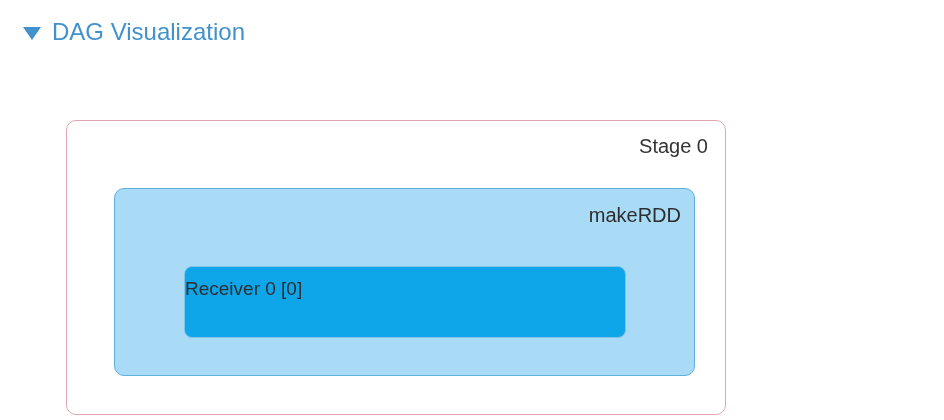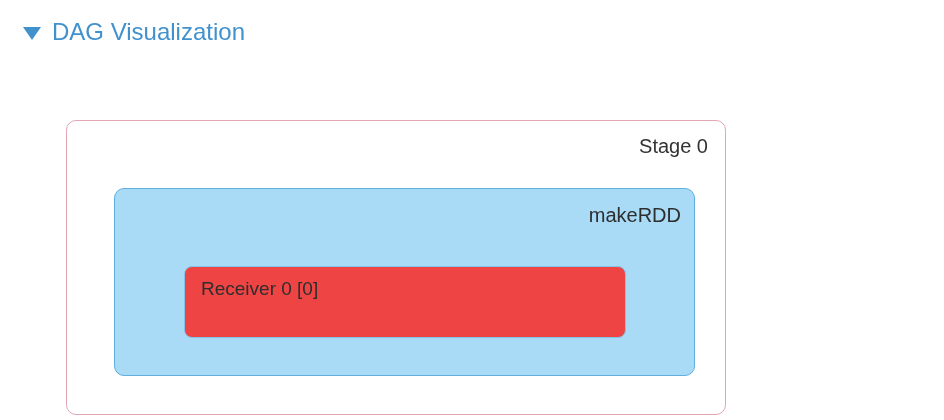--- a/index.html
+++ b/index.html
@@ -78,25 +78,25 @@
     font-size: 20px;
     color: #2e2e2e;
   }
   
   .rdd-node {
     position: absolute;
     left: 69px;
     top: 77px;
     width: 442px;
     height: 72px;
-    background: #ef4444;
+    background: #0ea5e9;
     border: 1px solid #82c3e8;
     border-radius: 8px;
     box-sizing: border-box;
-    padding: 9px 12px 0 16px;
+    padding: 9px 12px 0 0;
     cursor: default;
   }
   .rdd-line {
     font-size: 19px;
     line-height: 25px;
     color: #2e2e2e;
     white-space: nowrap;
   }
 </style>
 </head>

